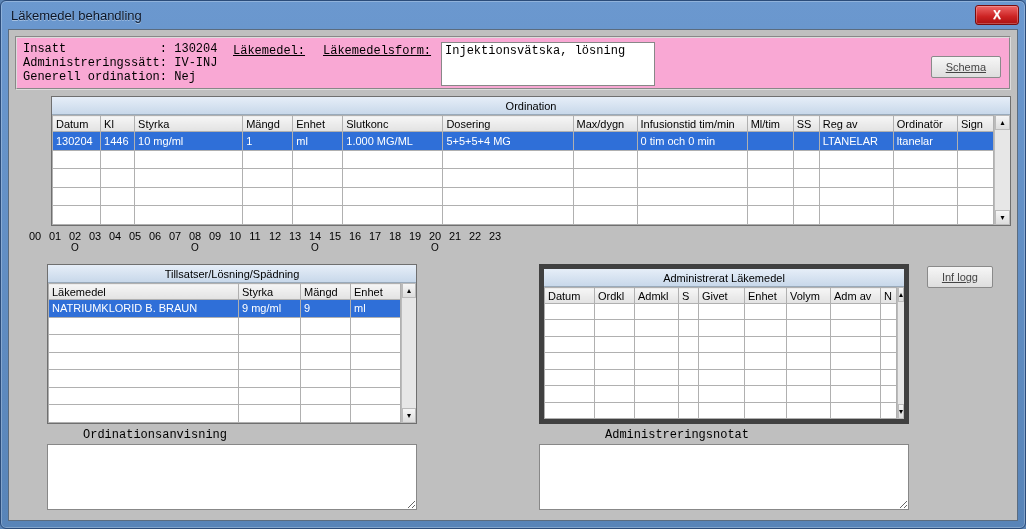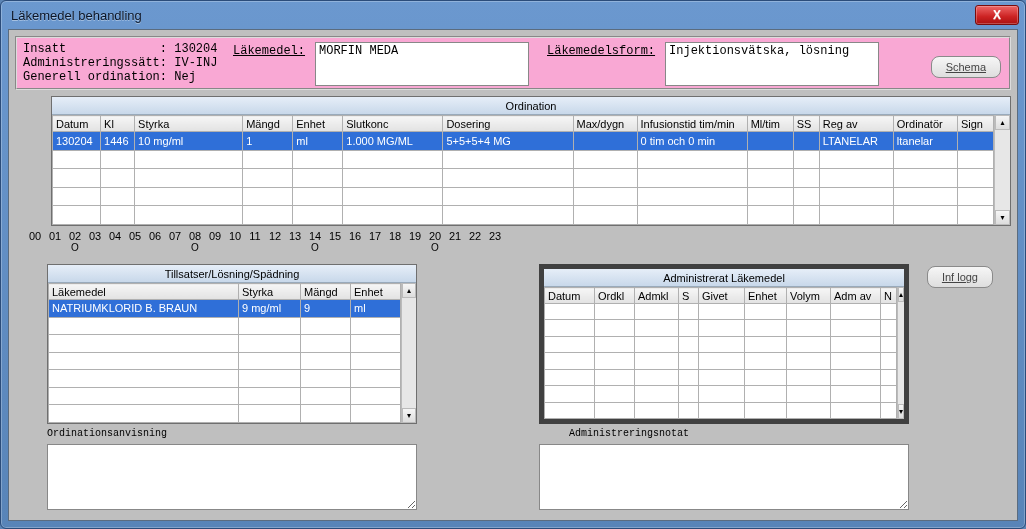--- a/index.html
+++ b/index.html
@@ -81,21 +81,21 @@
     border: 1px solid #888;
     background: #fff;
   }
   #ta1 { width: 214px; height: 44px; }
   #ta2 { width: 214px; height: 44px; }
   .label-form { margin-left: 8px; padding-top: 2px; white-space: nowrap; }
   .schema-wrap { flex: 1; display: flex; justify-content: flex-end; padding-top: 14px; padding-right: 2px; }
   .btn {
     background: linear-gradient(to bottom, #f6f6f6, #dedede);
     border: 1px solid #8a8a8a;
-    border-radius: 8px;
+    border-radius: 2px;
     height: 22px;
     padding: 0 14px;
     font-family: "Segoe UI", Tahoma, sans-serif;
     font-size: 11px;
     text-decoration: underline;
     color: #444;
     cursor: pointer;
   }
 
   
@@ -190,21 +190,22 @@
   .inf-logg {
     position: absolute;
     right: 24px; top: 236px; margin-left: 42px;
   }
 
   
   .bottom-label {
     position: absolute;
     top: 398px;
     font-family: "Courier New", monospace;
-    font-size: 10px;
+    font-size: 12px;
+    margin-left: 36px;
   }
   .bottom-ta {
     position: absolute;
     top: 414px;
     width: 370px; height: 66px;
     background: #fff;
     border: 1px solid #888;
   }
   #lab-ord { left: 38px; }
   #ta-ord { left: 38px; }
@@ -225,21 +226,20 @@
   </div>
 
   <div class="client">
 
     <div class="info-panel">
       <div class="info-col1"><span>Insatt             : 130204</span>
 <span>Administreringssätt: IV-INJ</span>
 <span>Generell ordination: Nej</span></div>
 
       <span class="label-lakemedel mono">Läkemedel:</span>
-      <textarea id="ta1" class="ta" style="">MORFIN MEDA</textarea>
 
       <span class="label-form mono">Läkemedelsform:</span>
       <textarea id="ta2" class="ta" style="">Injektionsvätska, lösning</textarea>
 
       <div class="schema-wrap">
         <button class="btn">Schema</button>
       </div>
     </div>
 
     <div class="ord-panel">

